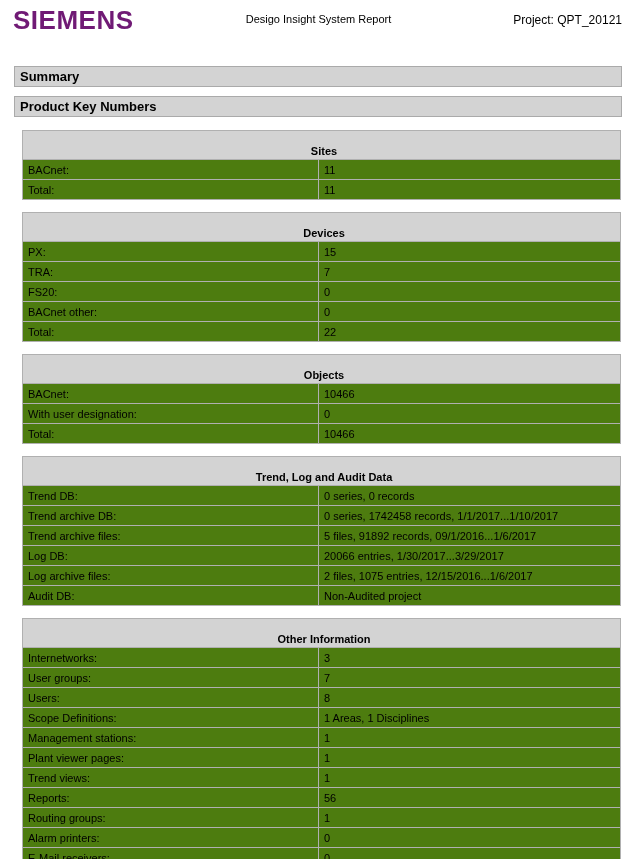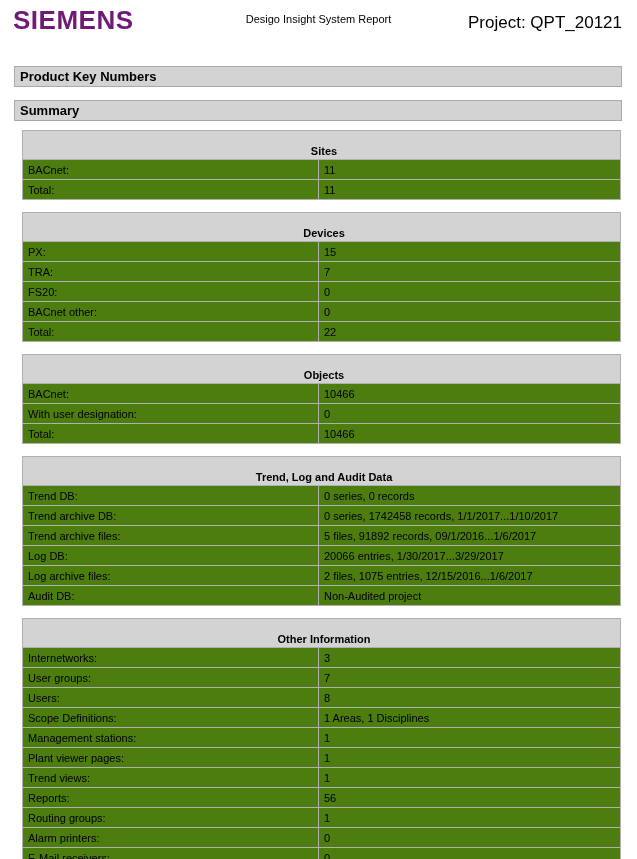--- a/index.html
+++ b/index.html
@@ -18,21 +18,21 @@
     position: absolute; left: 13px; top: 5px;
     font-size: 26px; font-weight: bold; letter-spacing: 0.5px;
     color: #701a75;
   }
   .doc-title {
     position: absolute; left: 0; top: 13px; width: 637px;
     text-align: center; font-size: 11px;
   }
   .project {
     position: absolute; right: 15px; top: 13px;
-    font-size: 17px;
+    font-size: 12px;
   }
   
   .section-bar {
     margin: 0 15px 0 14px;
     height: 19px;
     line-height: 19px;
     background: #d3d3d3;
     border: 1px solid #aaaaaa;
     font-size: 13px;
     font-weight: bold;
@@ -72,22 +72,22 @@
 <body>
 
 <div class="page">
 
   <div class="top-header">
     <div class="logo">SIEMENS</div>
     <div class="doc-title">Desigo Insight System Report</div>
     <div class="project">Project: QPT_20121</div>
   </div>
 
+  <div class="section-bar summary">Summary</div>
   <div class="section-bar pkn">Product Key Numbers</div>
-  <div class="section-bar summary">Summary</div>
 
   <div class="tables-wrap">
 
     <table class="kv">
       <colgroup>
           <col class="c1">
           <col class="c2">
         </colgroup>
       <tbody>
           <tr>

